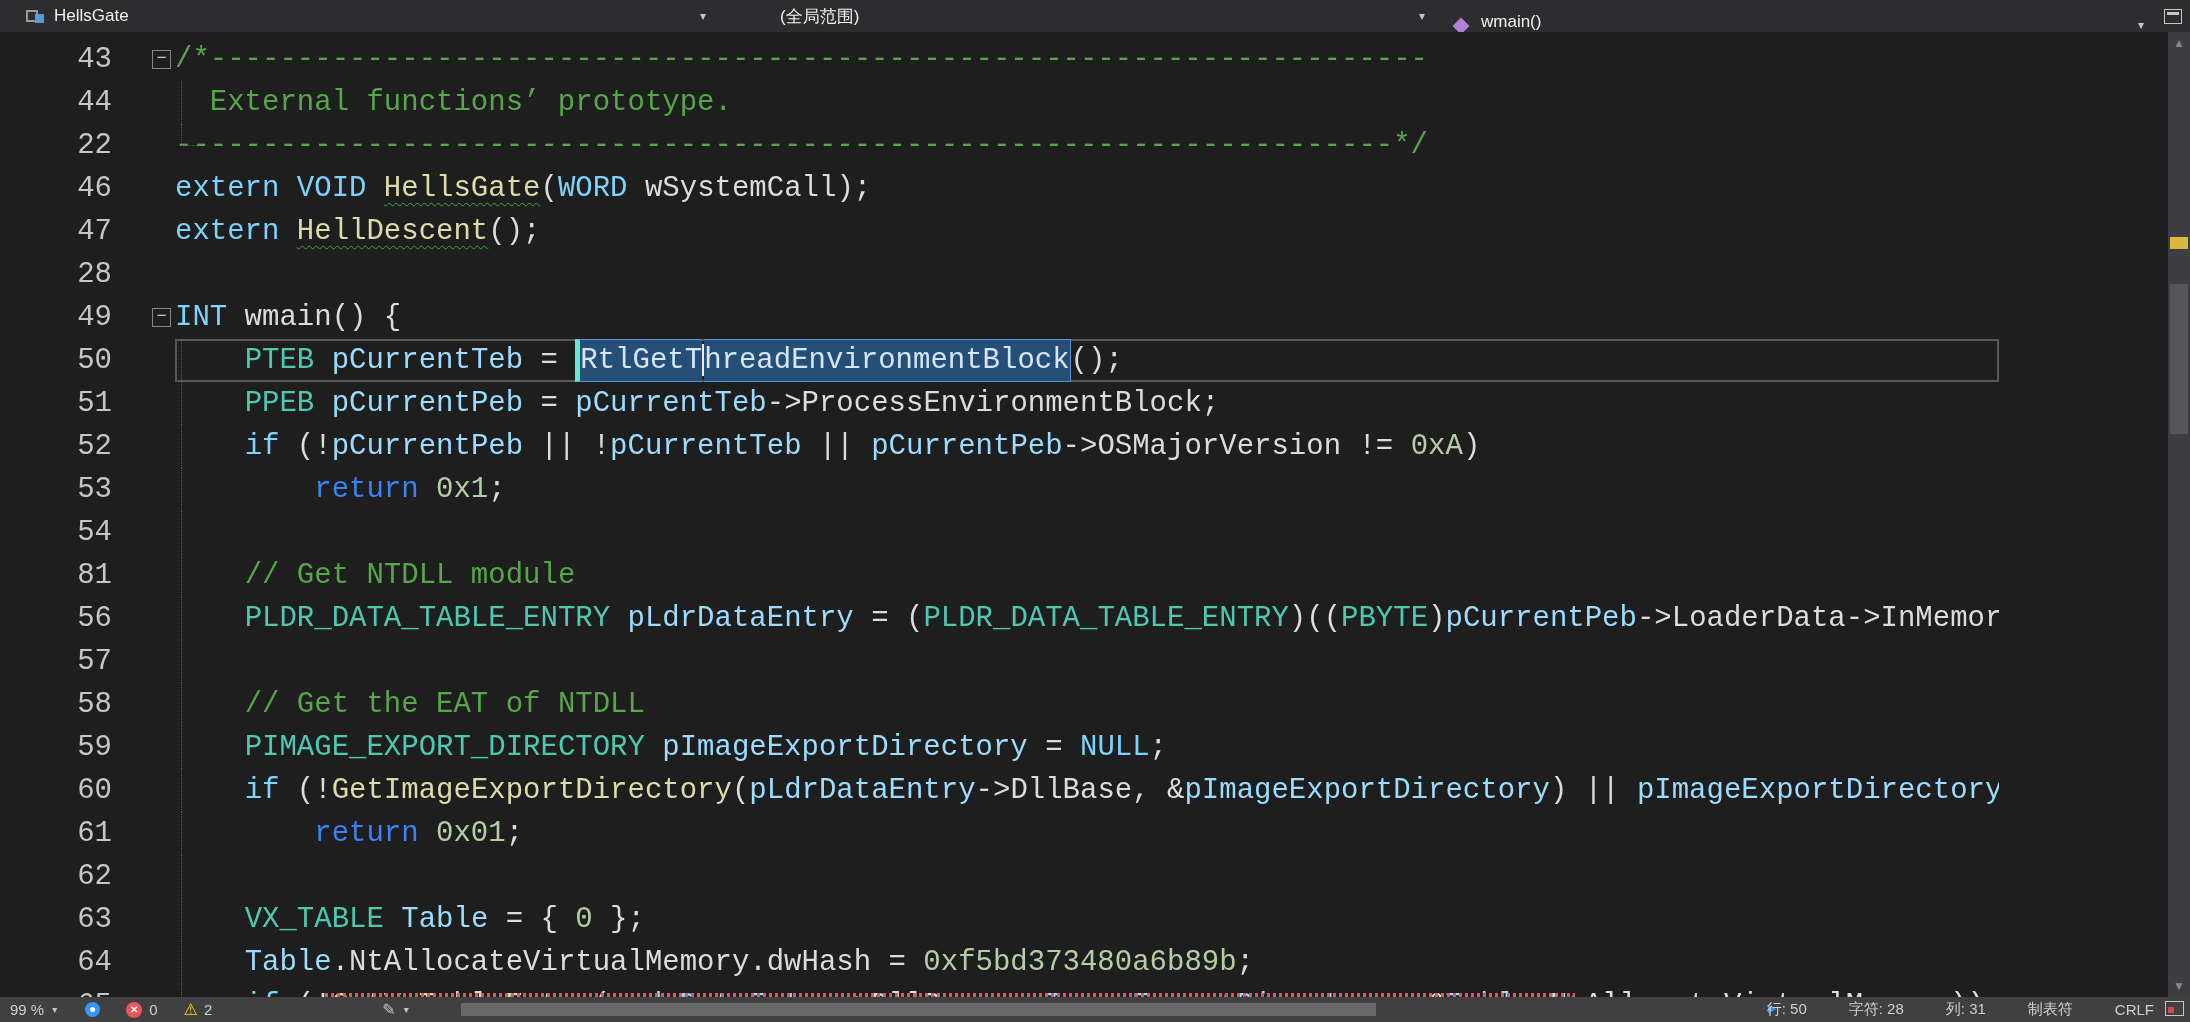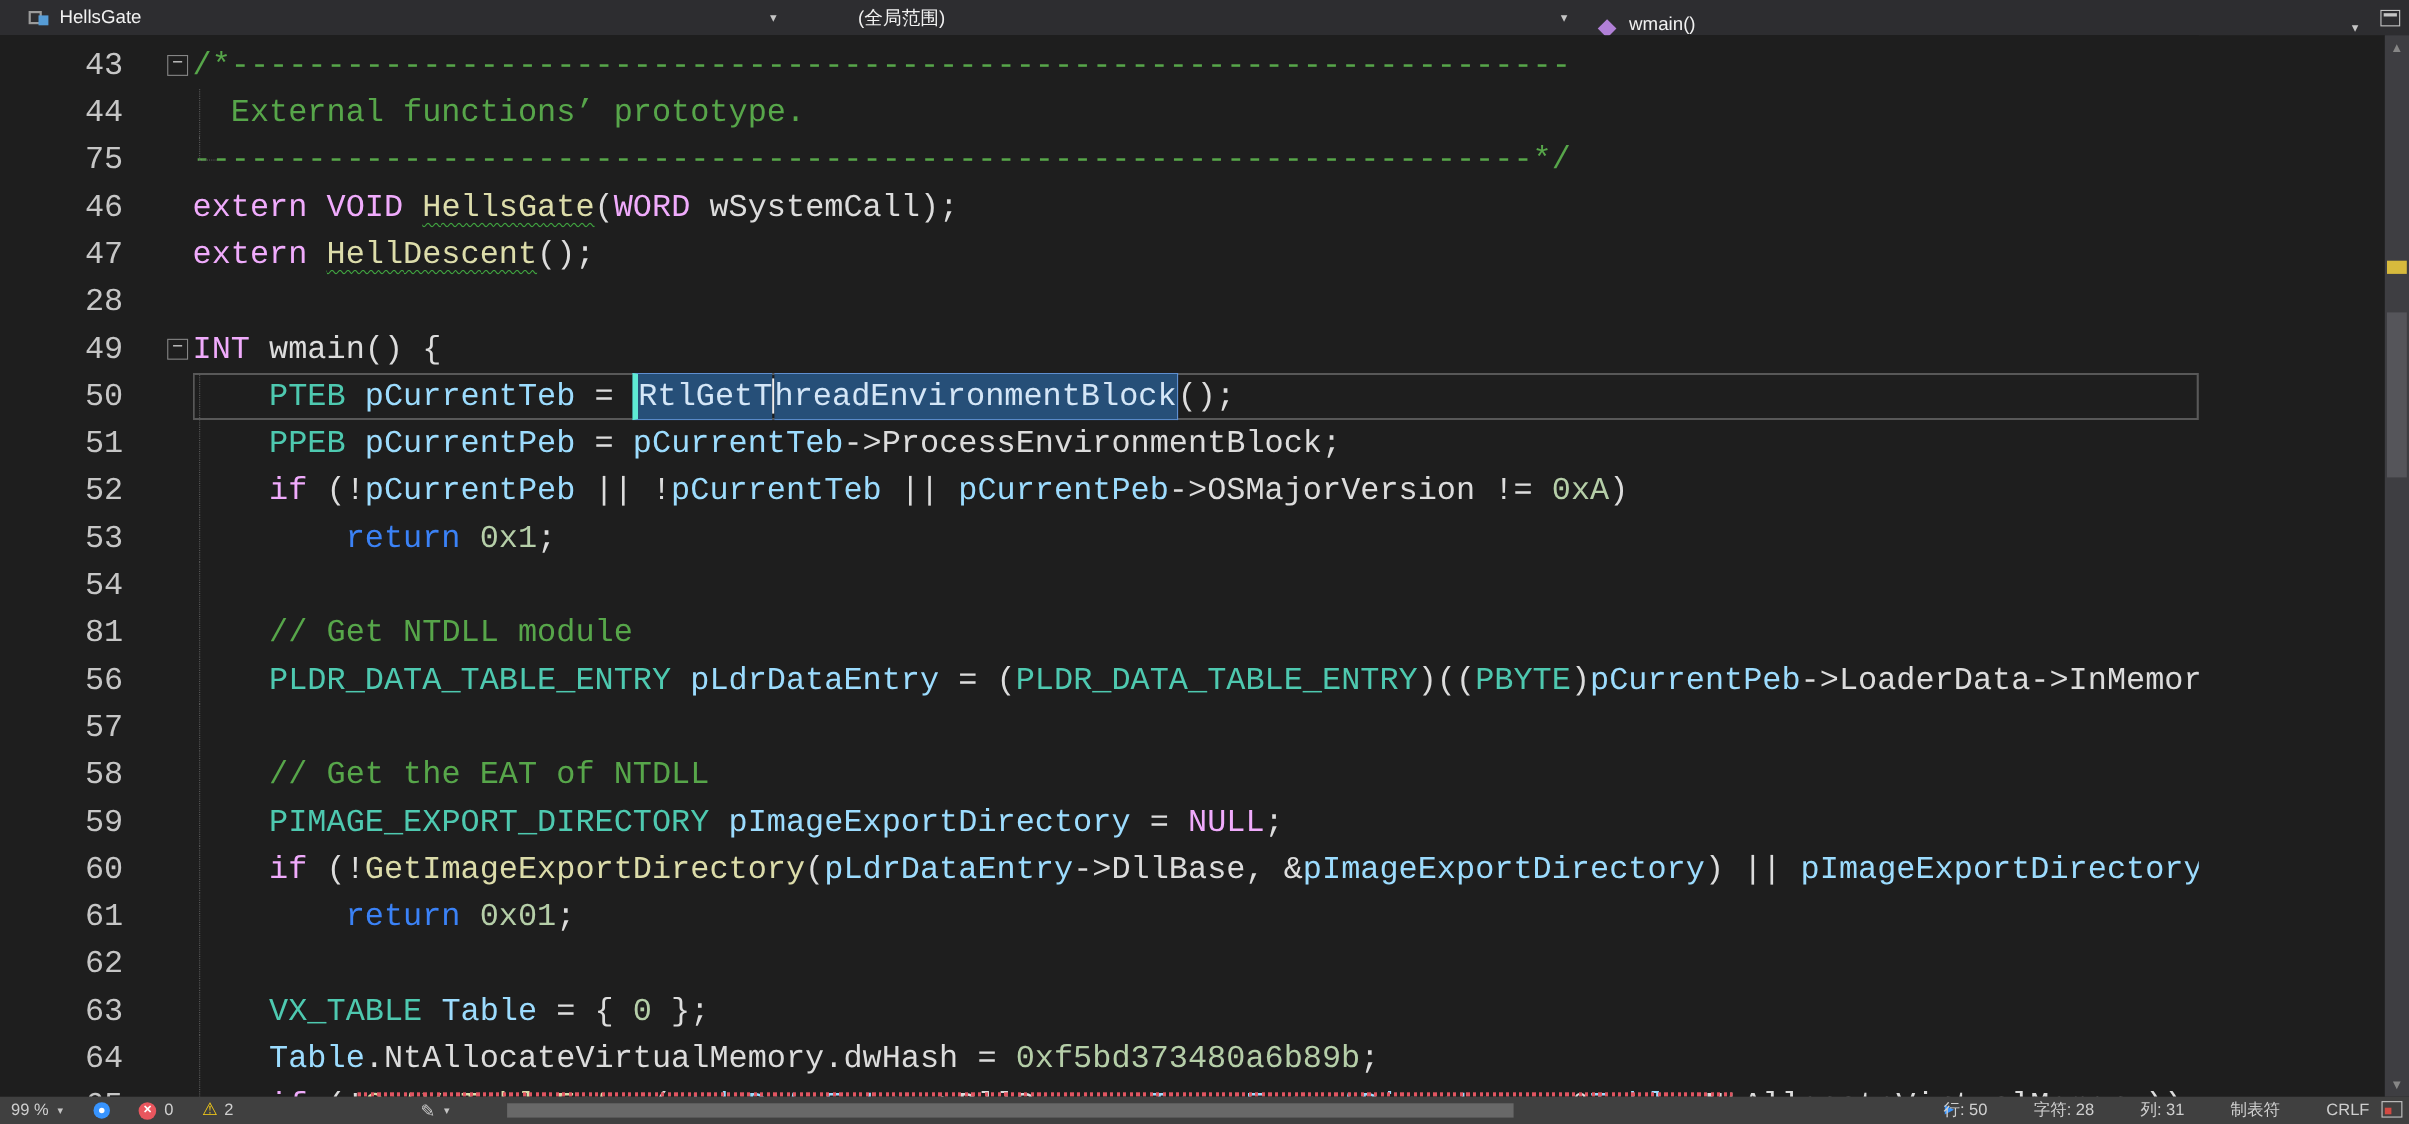--- a/index.html
+++ b/index.html
@@ -32,21 +32,21 @@
   .code-cell { flex:1; position:relative; overflow:hidden; }
   .row.current .code-cell { box-shadow: inset 0 0 0 2px #585858; }
   .fold-box { position:absolute; left:22px; top:12px; width:19px; height:19px;
               border:1px solid #858585; background:#1E1E1E; color:#C8C8C8;
               font-size:17px; line-height:16px; text-align:center;
               font-family:"Liberation Mono", monospace; z-index:2; }
   .guide-v { position:absolute; left:6px; top:0; height:43px; border-left:1px dotted #5A5A5A; }
   .guide-corner { position:absolute; left:6px; top:0; height:22px; width:16px;
                   border-left:1px dotted #5A5A5A; border-bottom:1px dotted #5A5A5A; }
 
-  .tk-kw { color:#f0abfc; }   
+  .tk-kw { color:#7dd3fc; }   
   .tk-ty { color:#4EC9B0; }   
   .tk-fn { color:#DCDCAA; }   
   .tk-va { color:#9CDCFE; }   
   .tk-tx { color:#DCDCDC; }   
   .tk-nm { color:#B5CEA8; }   
   .tk-cm { color:#57A64A; }   
   .tk-ct { color:#3b82f6; }   
   .tk-sel { color:#D4E6F7; background:#264F78; padding:4px 0;
             border-top:1px solid #5F8FD0; border-bottom:1px solid #5F8FD0; }
   .sel-start { border-left:5px solid #5eead4; }
@@ -114,21 +114,21 @@
   </div>
   <div class="nav-right">
     <span class="window-icon"></span>
   </div>
 </div>
 
 <div class="editor">
   <div class="code-rows">
       <div class="row"><div class="gutter-cell">43</div><div class="margin-cell"><div class="fold-box">−</div></div><div class="code-cell"><span class="tk-cm">/*----------------------------------------------------------------------</span></div></div>
       <div class="row"><div class="gutter-cell">44</div><div class="margin-cell"></div><div class="code-cell"><div class="guide-v"></div><span class="tk-cm">  External functions’ prototype.</span></div></div>
-      <div class="row"><div class="gutter-cell">75</div><div class="margin-cell"></div><div class="code-cell"><div class="guide-corner"></div><span class="tk-cm">----------------------------------------------------------------------*/</span></div></div>
+      <div class="row"><div class="gutter-cell">22</div><div class="margin-cell"></div><div class="code-cell"><div class="guide-corner"></div><span class="tk-cm">----------------------------------------------------------------------*/</span></div></div>
       <div class="row"><div class="gutter-cell">46</div><div class="margin-cell"></div><div class="code-cell"><span class="tk-kw">extern</span><span class="tk-tx"> </span><span class="tk-kw">VOID</span><span class="tk-tx"> </span><span class="tk-fn sq-green">HellsGate</span><span class="tk-tx">(</span><span class="tk-kw">WORD</span><span class="tk-tx"> wSystemCall</span><span class="tk-tx">);</span></div></div>
       <div class="row"><div class="gutter-cell">47</div><div class="margin-cell"></div><div class="code-cell"><span class="tk-kw">extern</span><span class="tk-tx"> </span><span class="tk-fn sq-green">HellDescent</span><span class="tk-tx">();</span></div></div>
       <div class="row"><div class="gutter-cell">28</div><div class="margin-cell"></div><div class="code-cell"></div></div>
       <div class="row"><div class="gutter-cell">49</div><div class="margin-cell"><div class="fold-box">−</div></div><div class="code-cell"><span class="tk-kw">INT</span><span class="tk-tx"> wmain() {</span></div></div>
       <div class="row current"><div class="gutter-cell">50</div><div class="margin-cell"></div><div class="code-cell"><div class="guide-v"></div><span class="tk-tx">    </span><span class="tk-ty">PTEB</span><span class="tk-tx"> </span><span class="tk-va">pCurrentTeb</span><span class="tk-tx"> = </span><span class="tk-sel sel-start">RtlGetT</span><span class="caret"></span><span class="tk-sel sel-end">hreadEnvironmentBlock</span><span class="tk-tx">();</span></div></div>
       <div class="row"><div class="gutter-cell">51</div><div class="margin-cell"></div><div class="code-cell"><div class="guide-v"></div><span class="tk-tx">    </span><span class="tk-ty">PPEB</span><span class="tk-tx"> </span><span class="tk-va">pCurrentPeb</span><span class="tk-tx"> = </span><span class="tk-va">pCurrentTeb</span><span class="tk-tx">-&gt;ProcessEnvironmentBlock;</span></div></div>
       <div class="row"><div class="gutter-cell">52</div><div class="margin-cell"></div><div class="code-cell"><div class="guide-v"></div><span class="tk-tx">    </span><span class="tk-kw">if</span><span class="tk-tx"> (!</span><span class="tk-va">pCurrentPeb</span><span class="tk-tx"> || !</span><span class="tk-va">pCurrentTeb</span><span class="tk-tx"> || </span><span class="tk-va">pCurrentPeb</span><span class="tk-tx">-&gt;OSMajorVersion != </span><span class="tk-nm">0xA</span><span class="tk-tx">)</span></div></div>
       <div class="row"><div class="gutter-cell">53</div><div class="margin-cell"></div><div class="code-cell"><div class="guide-v"></div><span class="tk-tx">        </span><span class="tk-ct">return</span><span class="tk-tx"> </span><span class="tk-nm">0x1</span><span class="tk-tx">;</span></div></div>
       <div class="row"><div class="gutter-cell">54</div><div class="margin-cell"></div><div class="code-cell"><div class="guide-v"></div></div></div>
       <div class="row"><div class="gutter-cell">81</div><div class="margin-cell"></div><div class="code-cell"><div class="guide-v"></div><span class="tk-tx">    </span><span class="tk-cm">// Get NTDLL module</span></div></div>

